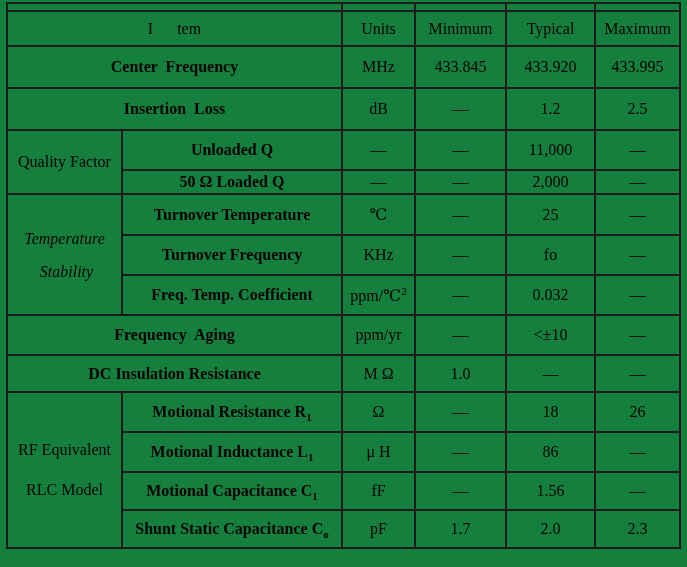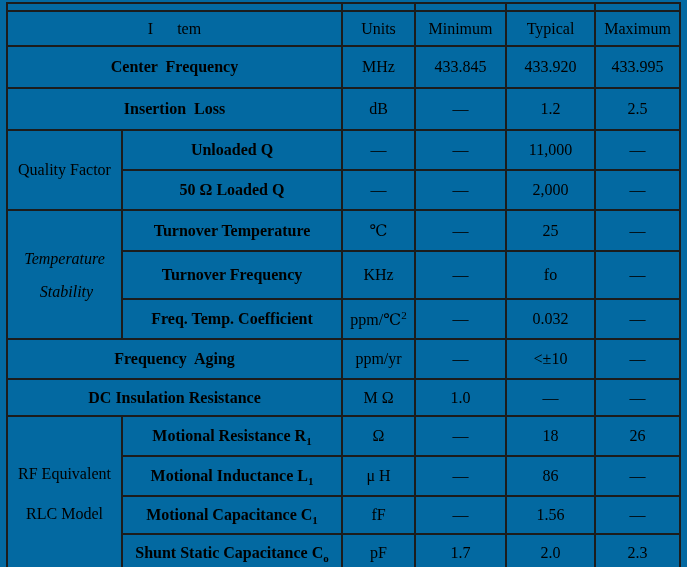--- a/index.html
+++ b/index.html
@@ -1,20 +1,20 @@
 <!DOCTYPE html>
 <html><head>
 <meta charset="utf-8">
 <style>
   html, body { margin: 0; padding: 0; }
   .screen {
     position: relative;
     width: 687px;
     height: 567px;
-    background: #0369a1;
+    background: #15803d;
     overflow: hidden;
     font-family: "Liberation Serif", "DejaVu Serif", serif;
     color: #000000;
   }
   table.spec {
     border-collapse: collapse;
     table-layout: fixed;
     position: absolute;
     left: 6px;
     top: 2px;
@@ -111,39 +111,39 @@
 
     <tr style="height:40px">
       <td rowspan="2" class="group group-top">Quality Factor</td>
       <td class="item">Unloaded Q</td>
       <td>—</td>
       <td>—</td>
       <td>11,000</td>
       <td>—</td>
     </tr>
 
-    <tr style="height:40px">
+    <tr style="height:24px">
       <td class="item">50 Ω Loaded Q</td>
       <td>—</td>
       <td>—</td>
       <td>2,000</td>
       <td>—</td>
     </tr>
 
     <tr style="height:41px">
       <td rowspan="3" class="group group-temp">Temperature
  Stability</td>
       <td class="item">Turnover Temperature</td>
       <td>℃</td>
       <td>—</td>
       <td>25</td>
       <td>—</td>
     </tr>
 
-    <tr style="height:48px">
+    <tr style="height:40px">
       <td class="item">Turnover Frequency</td>
       <td>KHz</td>
       <td>—</td>
       <td>fo</td>
       <td>—</td>
     </tr>
 
     <tr style="height:40px">
       <td class="item">Freq. Temp. Coefficient</td>
       <td><span>ppm/℃</span><sup>2</sup></td>

